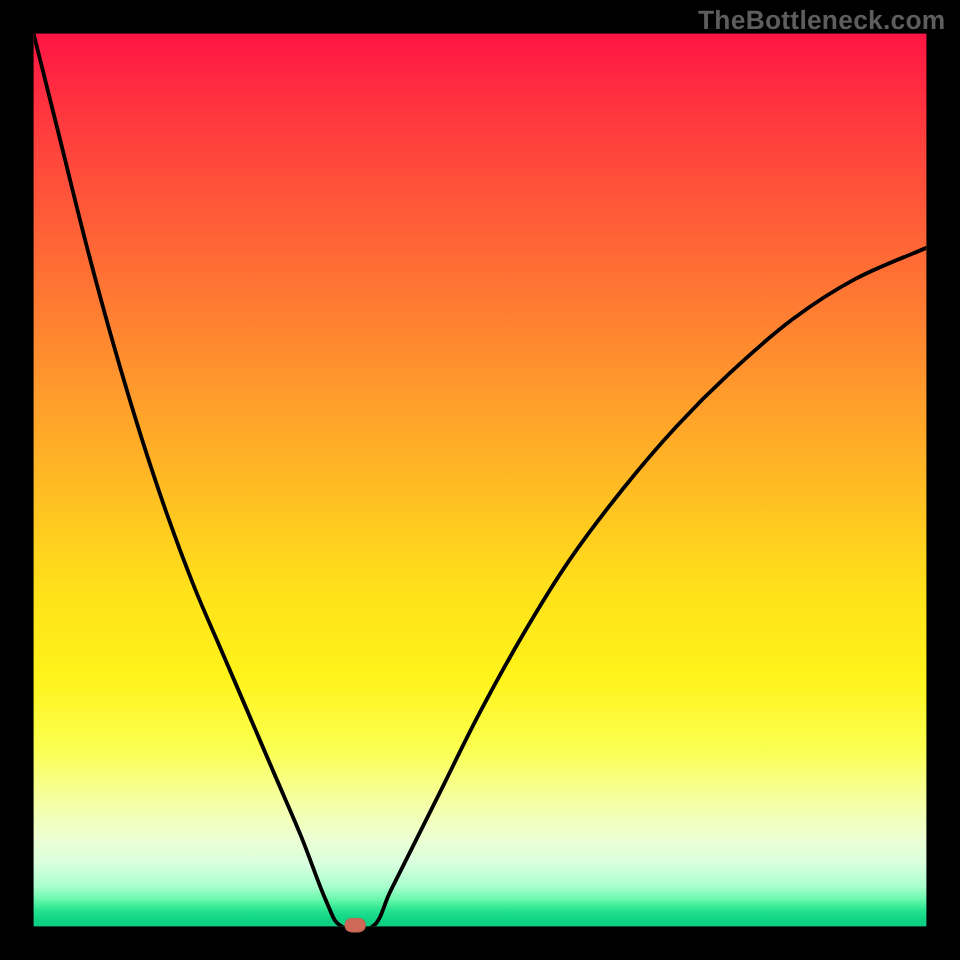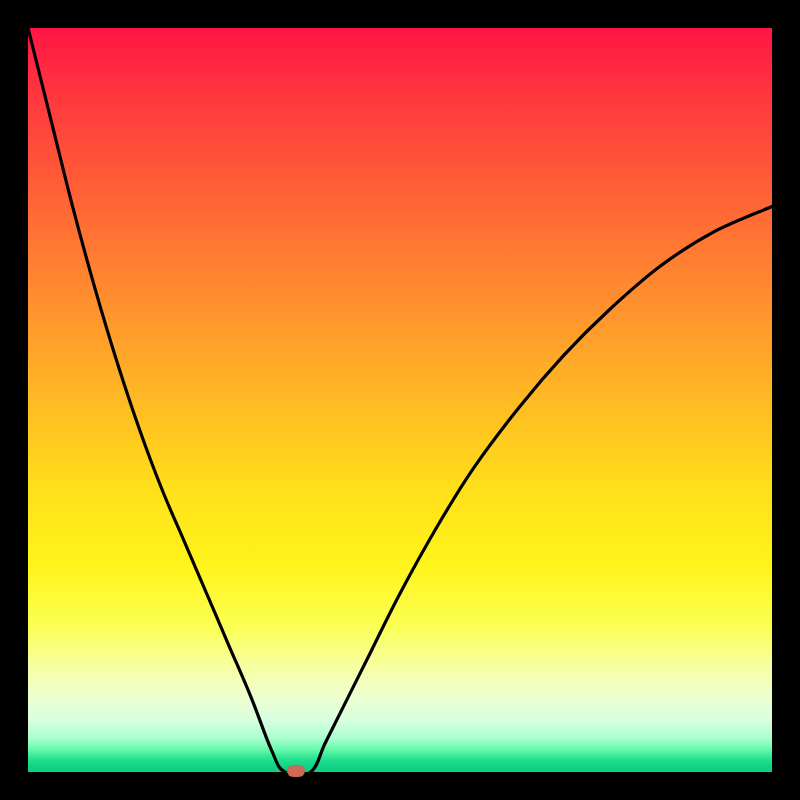--- a/index.html
+++ b/index.html
@@ -68,20 +68,21 @@
     height: 12px;
     border-radius: 6px;
     background: #cf6a58;
     box-shadow: inset 0 0 2px rgba(0,0,0,0.15);
   }
 </style>
 </head>
 <body>
 
 <div class="frame">
+  <div class="watermark">TheBottleneck.com</div>
 
   <div class="plot">
     <svg class="curve" viewBox="0 0 744 744" preserveAspectRatio="none">
       <path fill="none" stroke="#000000" stroke-width="3.2" stroke-linecap="round" stroke-linejoin="round" d="M 0.00 0.00 C 4.02 16.07, 14.28 57.14, 22.32 89.28 C 30.36 121.42, 36.60 147.76, 44.64 178.56 C 52.68 209.36, 58.92 232.28, 66.96 260.40 C 75.00 288.52, 81.24 309.36, 89.28 334.80 C 97.32 360.24, 103.56 378.99, 111.60 401.76 C 119.64 424.53, 125.88 441.19, 133.92 461.28 C 141.96 481.37, 148.20 494.61, 156.24 513.36 C 164.28 532.11, 170.52 546.69, 178.56 565.44 C 186.60 584.19, 192.84 598.77, 200.88 617.52 C 208.92 636.27, 215.57 650.85, 223.20 669.60 C 230.83 688.35, 237.26 708.29, 243.29 721.68 C 249.31 735.07, 249.58 739.98, 256.68 744.00 C 263.78 748.02, 275.35 749.36, 282.72 744.00 C 290.09 738.64, 290.90 727.63, 297.60 714.24 C 304.30 700.85, 311.88 685.67, 319.92 669.60 C 327.96 653.53, 332.87 643.71, 342.24 624.96 C 351.61 606.21, 359.95 588.21, 372.00 565.44 C 384.05 542.67, 395.81 521.25, 409.20 498.48 C 422.59 475.71, 431.67 460.39, 446.40 438.96 C 461.13 417.53, 474.97 399.53, 491.04 379.44 C 507.11 359.35, 519.61 344.77, 535.68 327.36 C 551.75 309.95, 562.91 298.79, 580.32 282.72 C 597.73 266.65, 613.65 252.14, 632.40 238.08 C 651.15 224.02, 664.39 215.31, 684.48 204.60 C 704.57 193.89, 733.29 183.25, 744.00 178.56"></path>
     </svg>
     <div class="marker" style="left: 258.84px; top: 737px; background: rgb(207, 106, 88);"></div>
   </div>
 </div>
 
 </body></html>

